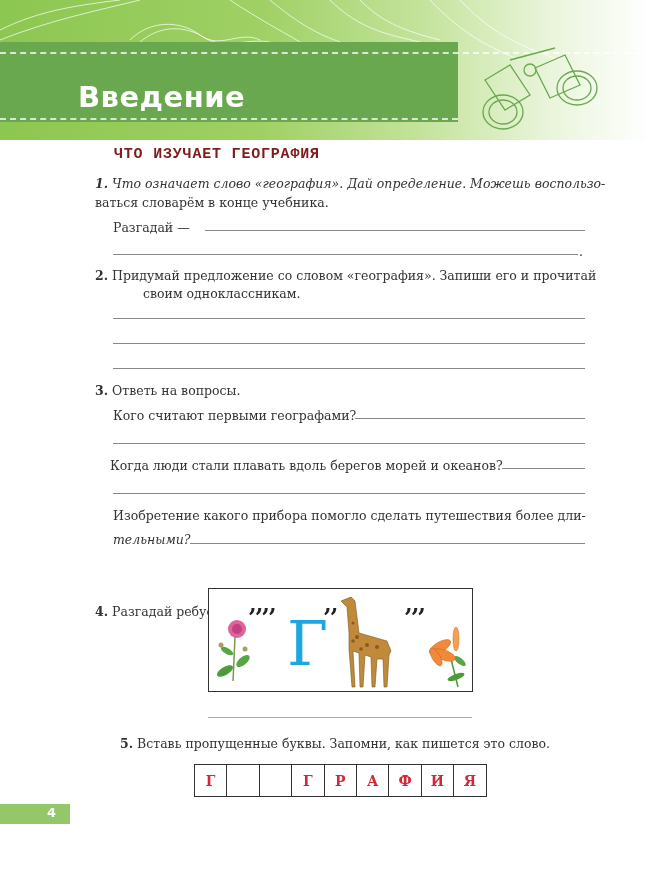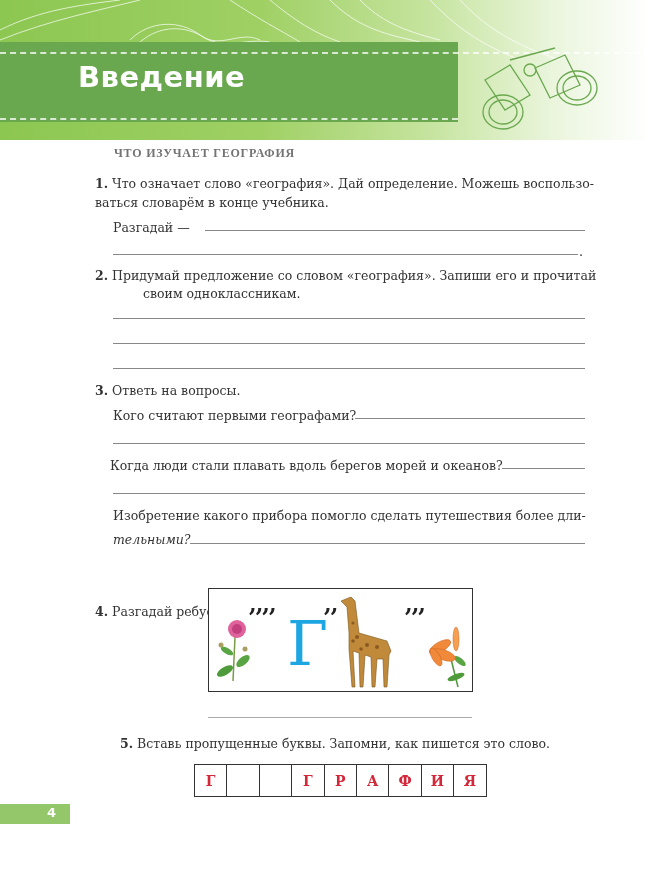--- a/index.html
+++ b/index.html
@@ -5,26 +5,26 @@
   html, body { margin:0; padding:0; }
   body { width:650px; height:869px; background:#ffffff; position:relative; overflow:hidden;
          font-family:"DejaVu Serif", "Liberation Serif", serif; color:#333; }
   .header-bg { position:absolute; left:0; top:0; width:650px; height:140px;
     background: linear-gradient(90deg, #8cc751 0%, #9fd064 40%, #c4e39c 65%, #eaf5dc 85%, #ffffff 100%); }
   .contours { position:absolute; left:0; top:0; width:650px; height:60px; }
   .title-band { position:absolute; left:0; top:42px; width:458px; height:80px; background:#6aa84f; }
   .stitch { position:absolute; left:0; height:2px; border-top:2px dashed rgba(255,255,255,0.75); }
   .stitch.top { top:52px; width:650px; }
   .stitch.bottom { top:118px; width:458px; }
-  .title-text { position:absolute; left:78px; top:60px; font-family:"DejaVu Sans", sans-serif;
+  .title-text { position:absolute; left:78px; top:80px; font-family:"DejaVu Sans", sans-serif;
     font-weight:bold; font-size:29px; color:#ffffff; letter-spacing:0.5px; }
   .binoculars { position:absolute; left:465px; top:40px; width:150px; height:95px; }
 
-  .section-title { position:absolute; left:114px; top:146px; font-family:Liberation Serif, serif;
-    font-weight:bold; font-size:12px; color:#737373; letter-spacing:0.8px; }
+  .section-title { position:absolute; left:114px; top:146px; font-family:Liberation Mono, monospace;
+    font-weight:bold; font-size:15px; color:#7f1d1d; letter-spacing:0.8px; }
 
   .txt { position:absolute; font-size:12.5px; line-height:20px; color:#333; white-space:nowrap; }
   .num { font-weight:bold; }
   .line { position:absolute; height:0; border-top:1.5px solid #888; }
 
   .rebus { position:absolute; left:208px; top:588px; width:263px; height:102px; border:1.5px solid #333; background:#fff; }
   .commas { position:absolute; font-size:22px; font-weight:bold; color:#222; letter-spacing:-1px; }
   .big-g { position:absolute; left:78px; top:18px; font-size:62px; color:#1ea6e3; font-family:"DejaVu Serif", serif; }
 
   .grid { position:absolute; left:194px; top:764px; display:flex; border:1.5px solid #333; }
@@ -65,21 +65,21 @@
     <path d="M70 28 L100 15 L115 45 L85 58 Z"></path>
     <ellipse cx="112" cy="48" rx="20" ry="17"></ellipse>
     <ellipse cx="112" cy="48" rx="14" ry="12"></ellipse>
     <circle cx="65" cy="30" r="6"></circle>
     <path d="M45 20 L90 8"></path>
   </g>
 </svg>
 
 <div class="section-title">ЧТО ИЗУЧАЕТ ГЕОГРАФИЯ</div>
 
-<div class="txt" style="left:95px;top:174px;">
+<div class="txt" style="left:95px;top:174px;font-style:italic;">
   <span class="num">1.</span>
   <span>Что означает слово «география». Дай определение. Можешь воспользо-</span>
 </div>
 <div class="txt" style="left:95px;top:193px;">ваться словарём в конце учебника.</div>
 <div class="txt" style="left:113px;top:218px;">Разгадай —</div>
 <div class="line" style="left:205px;top:230px;width:380px;"></div>
 <div class="line" style="left:113px;top:254px;width:465px;"></div>
 <div class="txt" style="left:579px;top:242px;">.</div>
 
 <div class="txt" style="left:95px;top:266px;">

